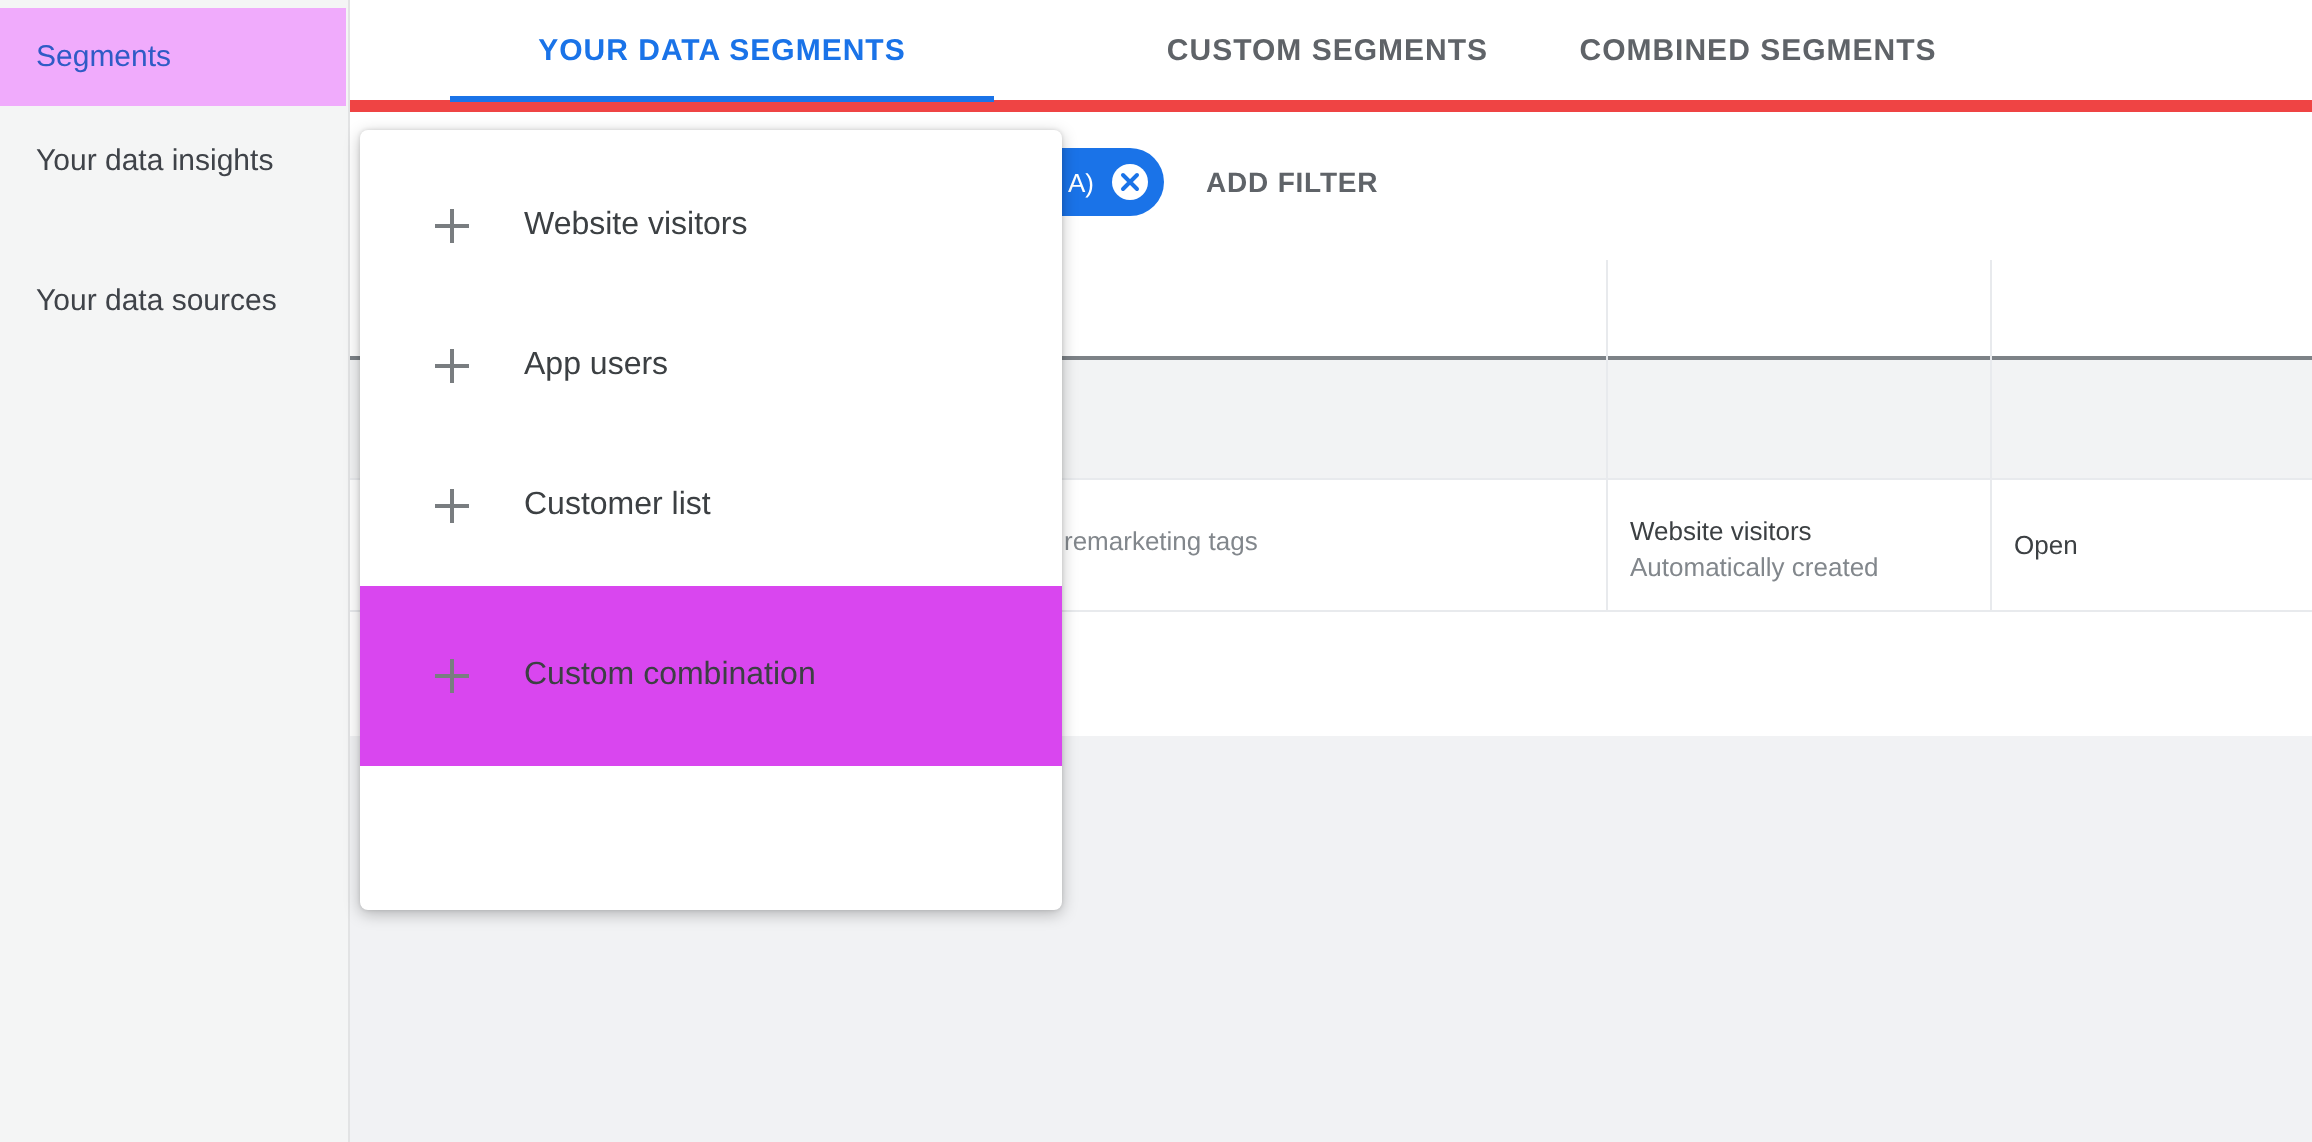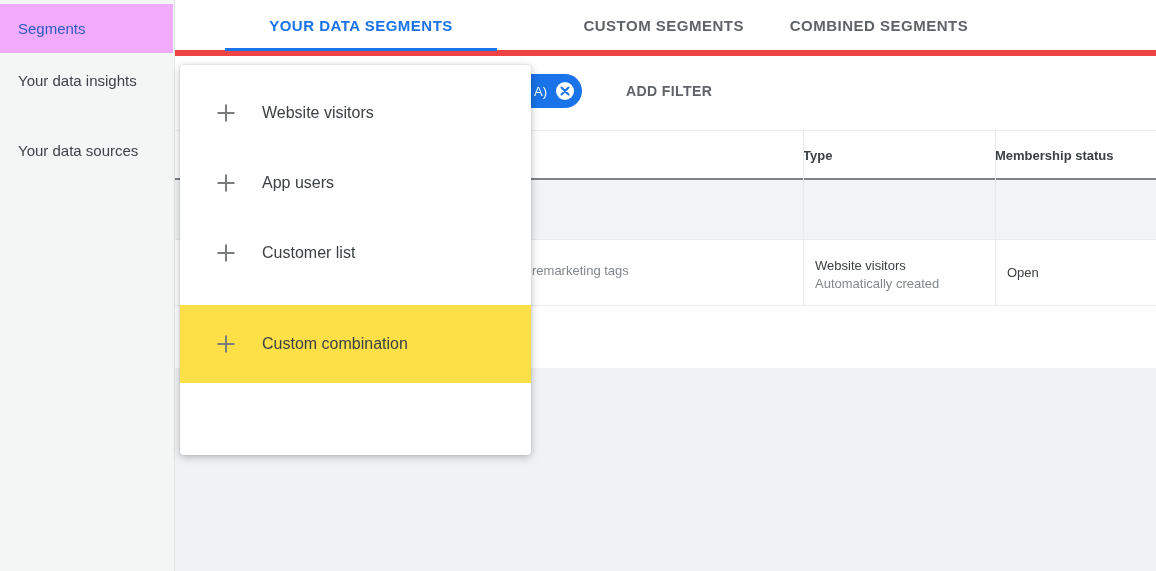--- a/index.html
+++ b/index.html
@@ -31,21 +31,21 @@
   .content { position:absolute; left:175px; top:56px; width:981px; height:312px; background:#fff; }
   .page-lower { position:absolute; left:175px; top:368px; width:981px; height:203px; background:#f1f2f4; }
 
   
   .chip { position:absolute; left:265px; top:18px; width:142px; height:34px; border-radius:17px;
           background:#1a73e8; display:flex; align-items:center; justify-content:flex-end;
           gap:9px; padding-right:8px; z-index:1; }
   .chip-text { color:#fff; font-size:13px; }
   .chip-close { width:18px; height:18px; border-radius:50%; background:#fff; display:flex;
                 align-items:center; justify-content:center; cursor:pointer; flex:0 0 auto; }
-  .add-filter { position:absolute; left:451px; top:18px; height:34px; display:flex; align-items:center;
+  .add-filter { position:absolute; left:428px; top:18px; height:34px; display:flex; align-items:center;
                 font-size:14px; font-weight:bold; letter-spacing:.4px; color:#5f6368; cursor:pointer; }
 
   
   .thead { position:absolute; left:0; top:74px; width:981px; height:48px; border-top:1px solid #ebedef; }
   .th { position:absolute; top:0; height:48px; display:flex; align-items:center;
         font-size:13px; font-weight:bold; color:#3c4043; }
   .th-type { left:12px; } .th-status { left:12px; }
   .col-type-cell   { position:absolute; left:628px; width:192px; }
   .col-status-cell { position:absolute; left:820px; width:161px; }
   .col-div { position:absolute; top:74px; height:176px; width:1px; background:#e8eaed; }
@@ -60,21 +60,21 @@
   .cell-type .primary { color:#3c4043; }
   .cell-type .secondary { color:#82878c; }
   .cell-status { top:24px; padding-left:12px; font-size:13px; color:#3c4043; }
 
   
   .menu { position:absolute; left:180px; top:65px; width:351px; height:390px; background:#fff;
           border-radius:4px; box-shadow:0 2px 8px rgba(0,0,0,.26), 0 0 2px rgba(0,0,0,.12);
           padding-top:13px; z-index:10; }
   .menu-item { height:70px; display:flex; align-items:center; padding-left:35px; gap:25px;
                font-size:16px; color:#3c4043; cursor:pointer; }
-  .menu-item.highlighted { margin-top:17px; height:78px; background:#fde047; }
+  .menu-item.highlighted { margin-top:5px; height:90px; background:#d946ef; }
   .plus-icon { width:22px; height:22px; flex:0 0 auto; }
 </style>
 </head>
 <body>
 
 <div class="app">
 
   <aside class="sidebar">
     <div class="side-item selected">
       <span>Segments</span>
@@ -107,28 +107,20 @@
       <span class="chip-close">
         <svg width="10" height="10" viewBox="0 0 10 10">
           <path d="M1.5 1.5 L8.5 8.5 M8.5 1.5 L1.5 8.5" stroke="#1a73e8" stroke-width="2" stroke-linecap="round" fill="none"></path>
         </svg>
       </span>
     </div>
     <div class="add-filter">
       <span>ADD FILTER</span>
     </div>
 
-    <div class="thead">
-      <div class="th col-type-cell">
-        <span class="th-type">Type</span>
-      </div>
-      <div class="th col-status-cell">
-        <span class="th-status">Membership status</span>
-      </div>
-    </div>
     <div class="header-sep"></div>
 
     <div class="band-row"></div>
 
     <div class="data-row">
       <span class="cell-name-frag">remarketing tags</span>
       <div class="cell-type col-type-cell">
         <div class="primary">Website visitors</div>
         <div class="secondary">Automatically created</div>
       </div>

